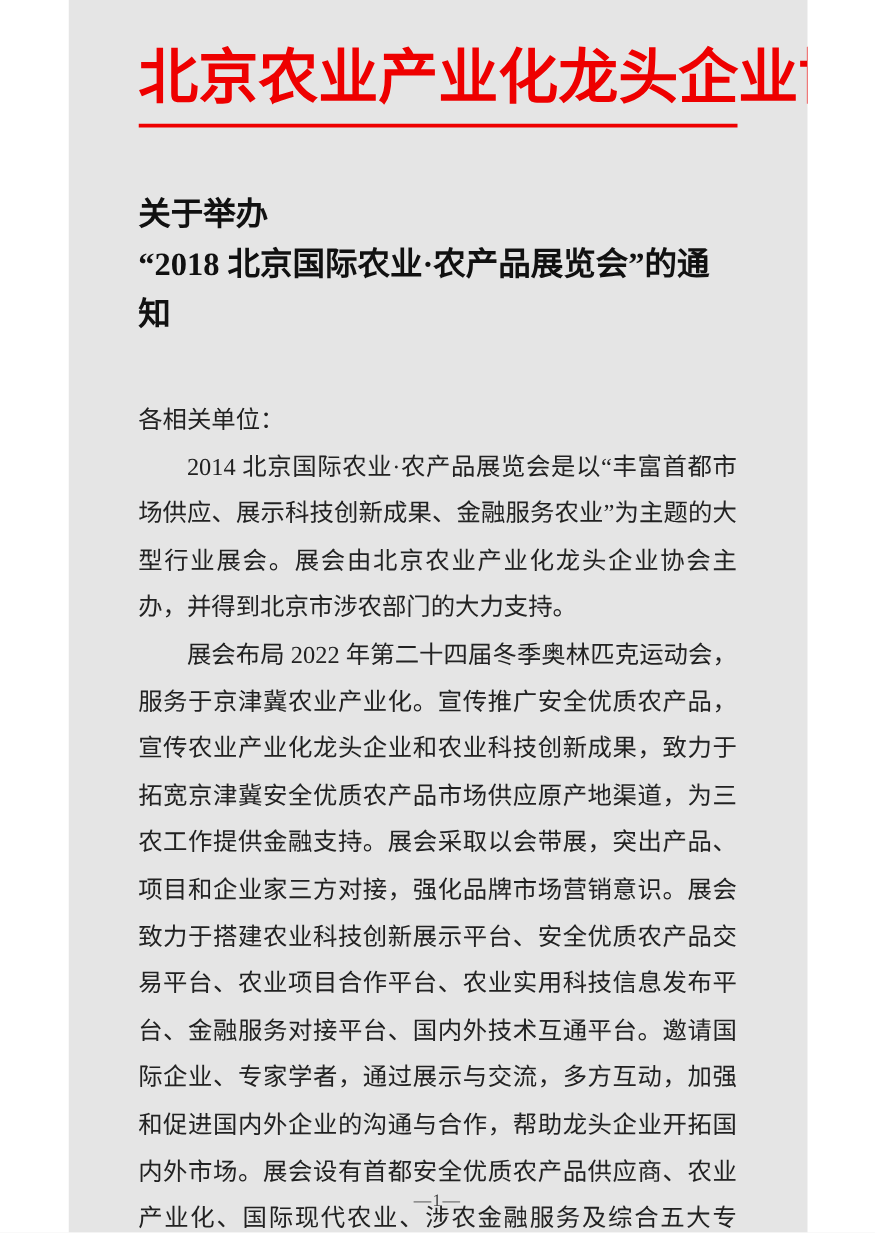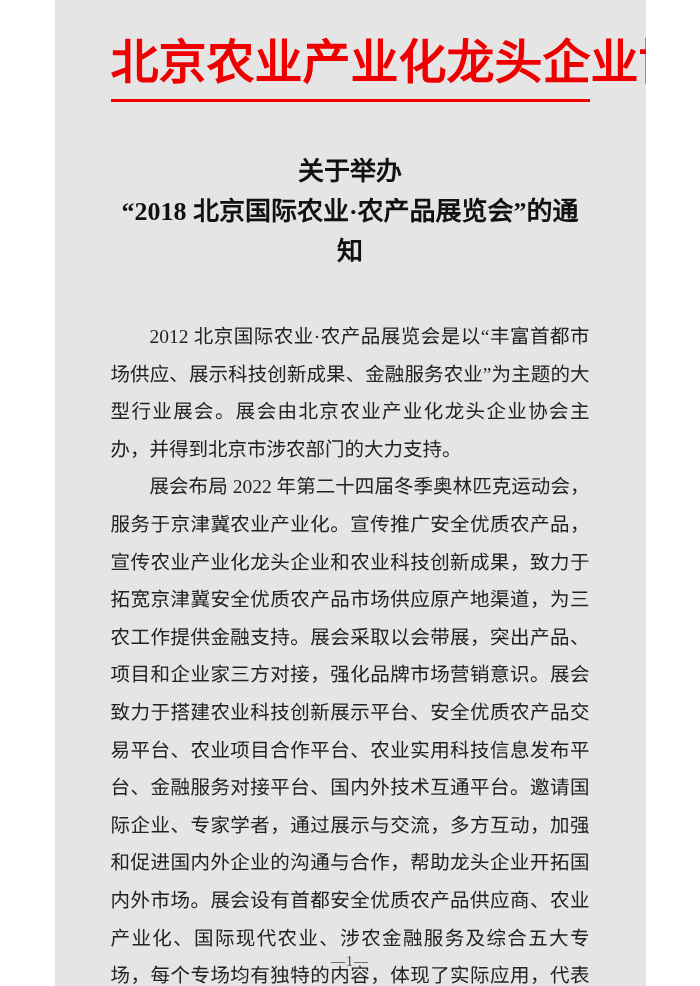--- a/index.html
+++ b/index.html
@@ -31,21 +31,20 @@
     font-family: "Liberation Serif", "DejaVu Serif", serif;
   }
   .letterhead-rule {
     height: 3px;
     background: #ee0000;
     margin-top: 7px;
     border: none;
   }
   .doc-title {
     margin-top: 50px;
-    text-align: center;
     font-weight: bold;
     font-size: 26px;
     line-height: 40px;
     color: #111111;
   }
   .doc-title .t-line {
     display: block;
   }
   .body-text {
     margin-top: 46px;
@@ -80,19 +79,20 @@
   <h1 class="letterhead-title">北京农业产业化龙头企业协会</h1>
 
   <div class="letterhead-rule"></div>
 
   <div class="doc-title">
     <span class="t-line">关于举办</span>
     <span class="t-line">“2018 北京国际农业·农产品展览会”的通知</span>
   </div>
 
   <div class="body-text">
-    <p class="paragraph">2012 北京国际农业·农产品展览会是以“丰富首都市场供应、展示科技创新成果、金融服务农业”为主题的大型行业展会。展会由北京农业产业化龙头企业协会主办，并得到北京市涉农部门的大力支持。</p>
+    <p class="salutation">各相关单位：</p>
+    <p class="paragraph">2014 北京国际农业·农产品展览会是以“丰富首都市场供应、展示科技创新成果、金融服务农业”为主题的大型行业展会。展会由北京农业产业化龙头企业协会主办，并得到北京市涉农部门的大力支持。</p>
     <p class="paragraph">展会布局 2022 年第二十四届冬季奥林匹克运动会，服务于京津冀农业产业化。宣传推广安全优质农产品，宣传农业产业化龙头企业和农业科技创新成果，致力于拓宽京津冀安全优质农产品市场供应原产地渠道，为三农工作提供金融支持。展会采取以会带展，突出产品、项目和企业家三方对接，强化品牌市场营销意识。展会致力于搭建农业科技创新展示平台、安全优质农产品交易平台、农业项目合作平台、农业实用科技信息发布平台、金融服务对接平台、国内外技术互通平台。邀请国际企业、专家学者，通过展示与交流，多方互动，加强和促进国内外企业的沟通与合作，帮助龙头企业开拓国内外市场。展会设有首都安全优质农产品供应商、农业产业化、国际现代农业、涉农金融服务及综合五大专场，每个专场均有独特的内容，体现了实际应用，代表了行业发展的新理念、新模式、新设备，积极与国际先进技</p>
   </div>
 
   <div class="page-footer">—1—</div>
 
 </div>
 
 </body></html>

